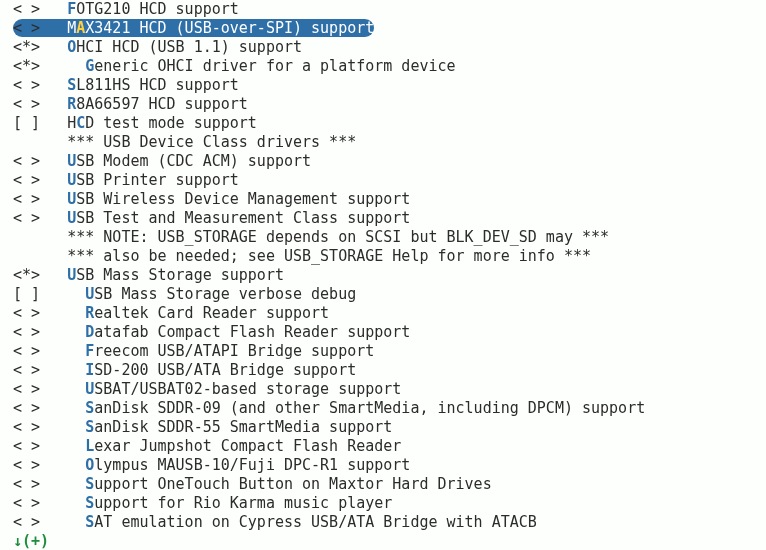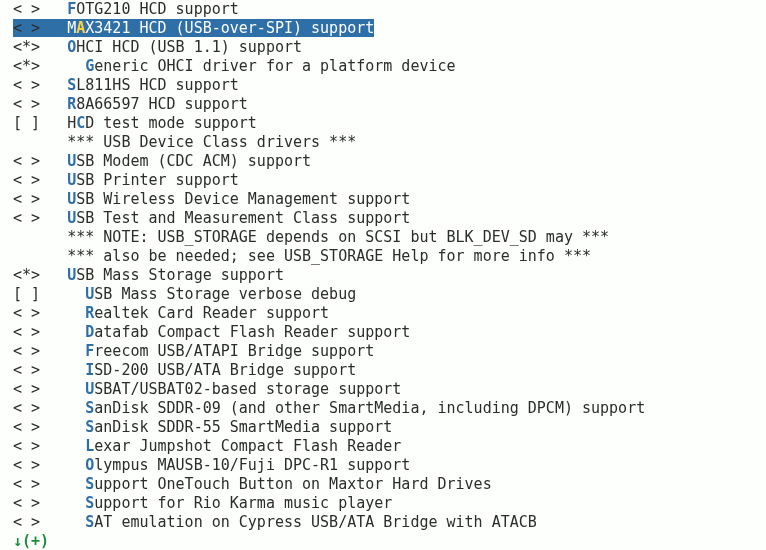--- a/index.html
+++ b/index.html
@@ -21,20 +21,21 @@
   .line {
     display: block;
     padding: 0 4px;
   }
   .line.selected {
     
   }
   .sel-span {
     background: #2f6fa8;
     color: #ffffff;
+    border-radius: 9px;
   }
   .sel-span .hot { color: #ffd040; }
   .hot {
     color: #2f6fa8;
     font-weight: bold;
   }
   .bracket { color: #2c2c2c; }
   .more {
     color: #1e8e3e;
     font-weight: bold;

